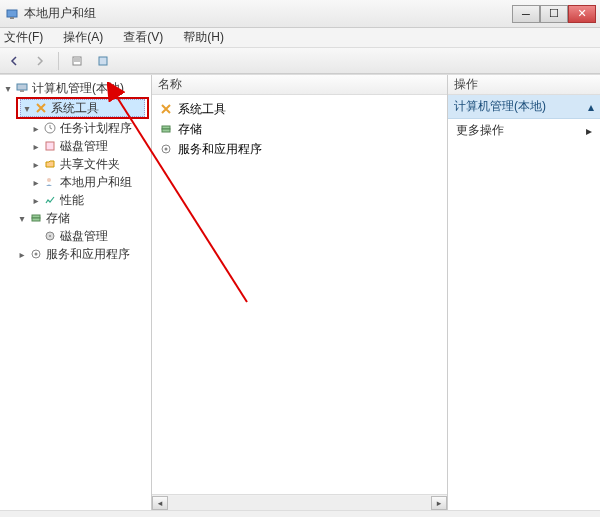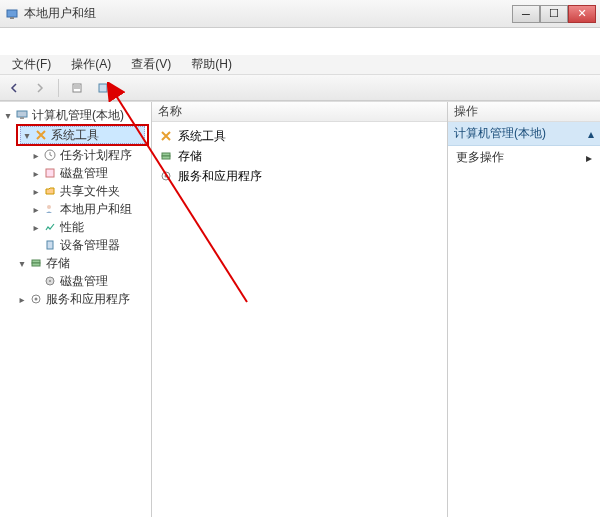--- a/index.html
+++ b/index.html
@@ -5,21 +5,21 @@
     * { margin: 0; padding: 0; box-sizing: border-box; font-family: "Microsoft YaHei", "SimSun", sans-serif; font-size: 12px; }
     body { width: 600px; height: 517px; background: #fff; overflow: hidden; position: relative; }
     
     .titlebar { height: 28px; background: linear-gradient(to bottom, #f8f8f8, #e8e8e8); border-bottom: 1px solid #ccc; display: flex; align-items: center; padding: 0 4px; }
     .titlebar-icon { width: 16px; height: 16px; margin-right: 4px; display: inline-flex; align-items: center; justify-content: center; }
     .titlebar-text { flex: 1; color: #333; font-size: 12px; }
     .window-controls { display: flex; gap: 0; }
     .wc-btn { width: 28px; height: 18px; border: 1px solid #999; background: linear-gradient(to bottom, #f0f0f0, #d8d8d8); display: flex; align-items: center; justify-content: center; cursor: pointer; font-size: 11px; }
     .wc-btn.close { background: linear-gradient(to bottom, #e88, #c44); border-color: #a33; color: #fff; }
     
-    .menubar { height: 20px; background: #f4f4f4; border-bottom: 1px solid #ddd; display: flex; align-items: center; padding: 0 8px; gap: 12px; margin-top: 27px; }
+    .menubar { height: 20px; background: #f4f4f4; border-bottom: 1px solid #ddd; display: flex; align-items: center; padding: 0 0; gap: 12px; }
     .menu-item { color: #333; cursor: pointer; padding: 2px 4px; }
     
     .toolbar { height: 26px; background: linear-gradient(to bottom, #f8f8f8, #e8e8e8); border-bottom: 1px solid #ccc; display: flex; align-items: center; padding: 0 4px; gap: 6px; }
     .tool-btn { width: 20px; height: 20px; border: 1px solid transparent; display: flex; align-items: center; justify-content: center; cursor: pointer; }
     .tool-sep { width: 1px; height: 18px; background: #ccc; margin: 0 2px; }
     
     .content { display: flex; height: 436px; border-top: 1px solid #ddd; }
     
     .tree-panel { width: 152px; background: #fff; border-right: 1px solid #ccc; padding: 4px 2px; overflow: auto; }
     .tree-node { display: flex; align-items: center; height: 18px; cursor: pointer; white-space: nowrap; }
@@ -168,29 +168,20 @@
         </div>
         <div class="tree-node">
           <span class="tree-toggle">▸</span>
           <span class="tree-icon">
               <svg width="12" height="12" viewBox="0 0 12 12">
                 <path d="M2 9 L4 6 L6 8 L10 3" stroke="#3a8" fill="none" stroke-width="1.2"></path>
               </svg>
             </span>
           <span class="tree-label">性能</span>
         </div>
-        <div class="tree-node">
-          <span class="tree-toggle">&nbsp;</span>
-          <span class="tree-icon">
-              <svg width="12" height="12" viewBox="0 0 12 12">
-                <rect x="3" y="2" width="6" height="8" fill="#cde" stroke="#58a"></rect>
-              </svg>
-            </span>
-          <span class="tree-label">设备管理器</span>
-        </div>
       </div>
       <div class="tree-node">
         <span class="tree-toggle">▾</span>
         <span class="tree-icon">
             <svg width="12" height="12" viewBox="0 0 12 12">
               <rect x="2" y="3" width="8" height="3" fill="#9c9" stroke="#585"></rect>
               <rect x="2" y="6" width="8" height="3" fill="#9c9" stroke="#585"></rect>
             </svg>
           </span>
         <span class="tree-label">存储</span>

